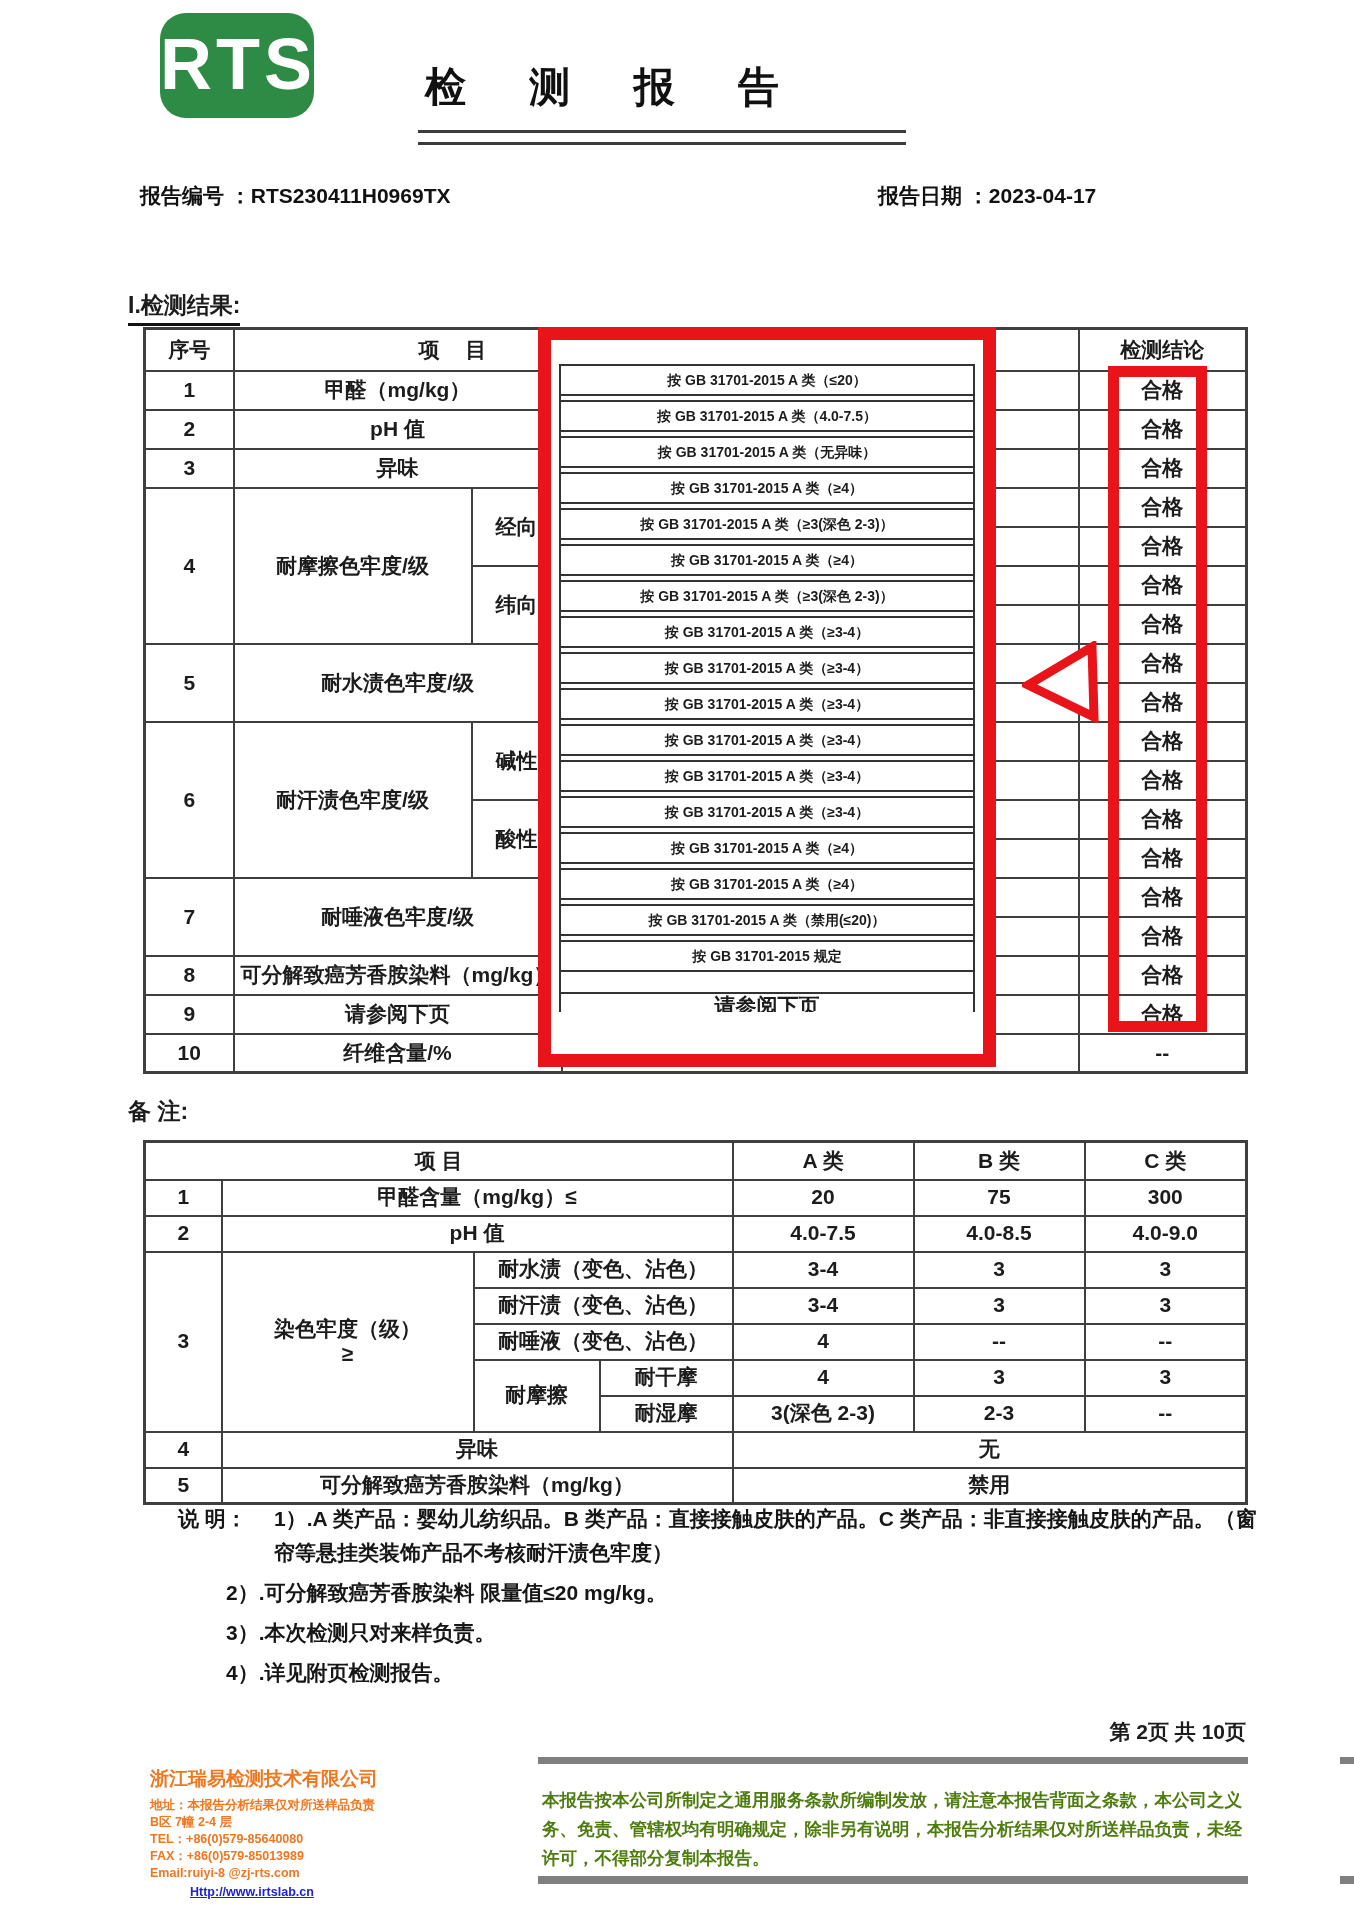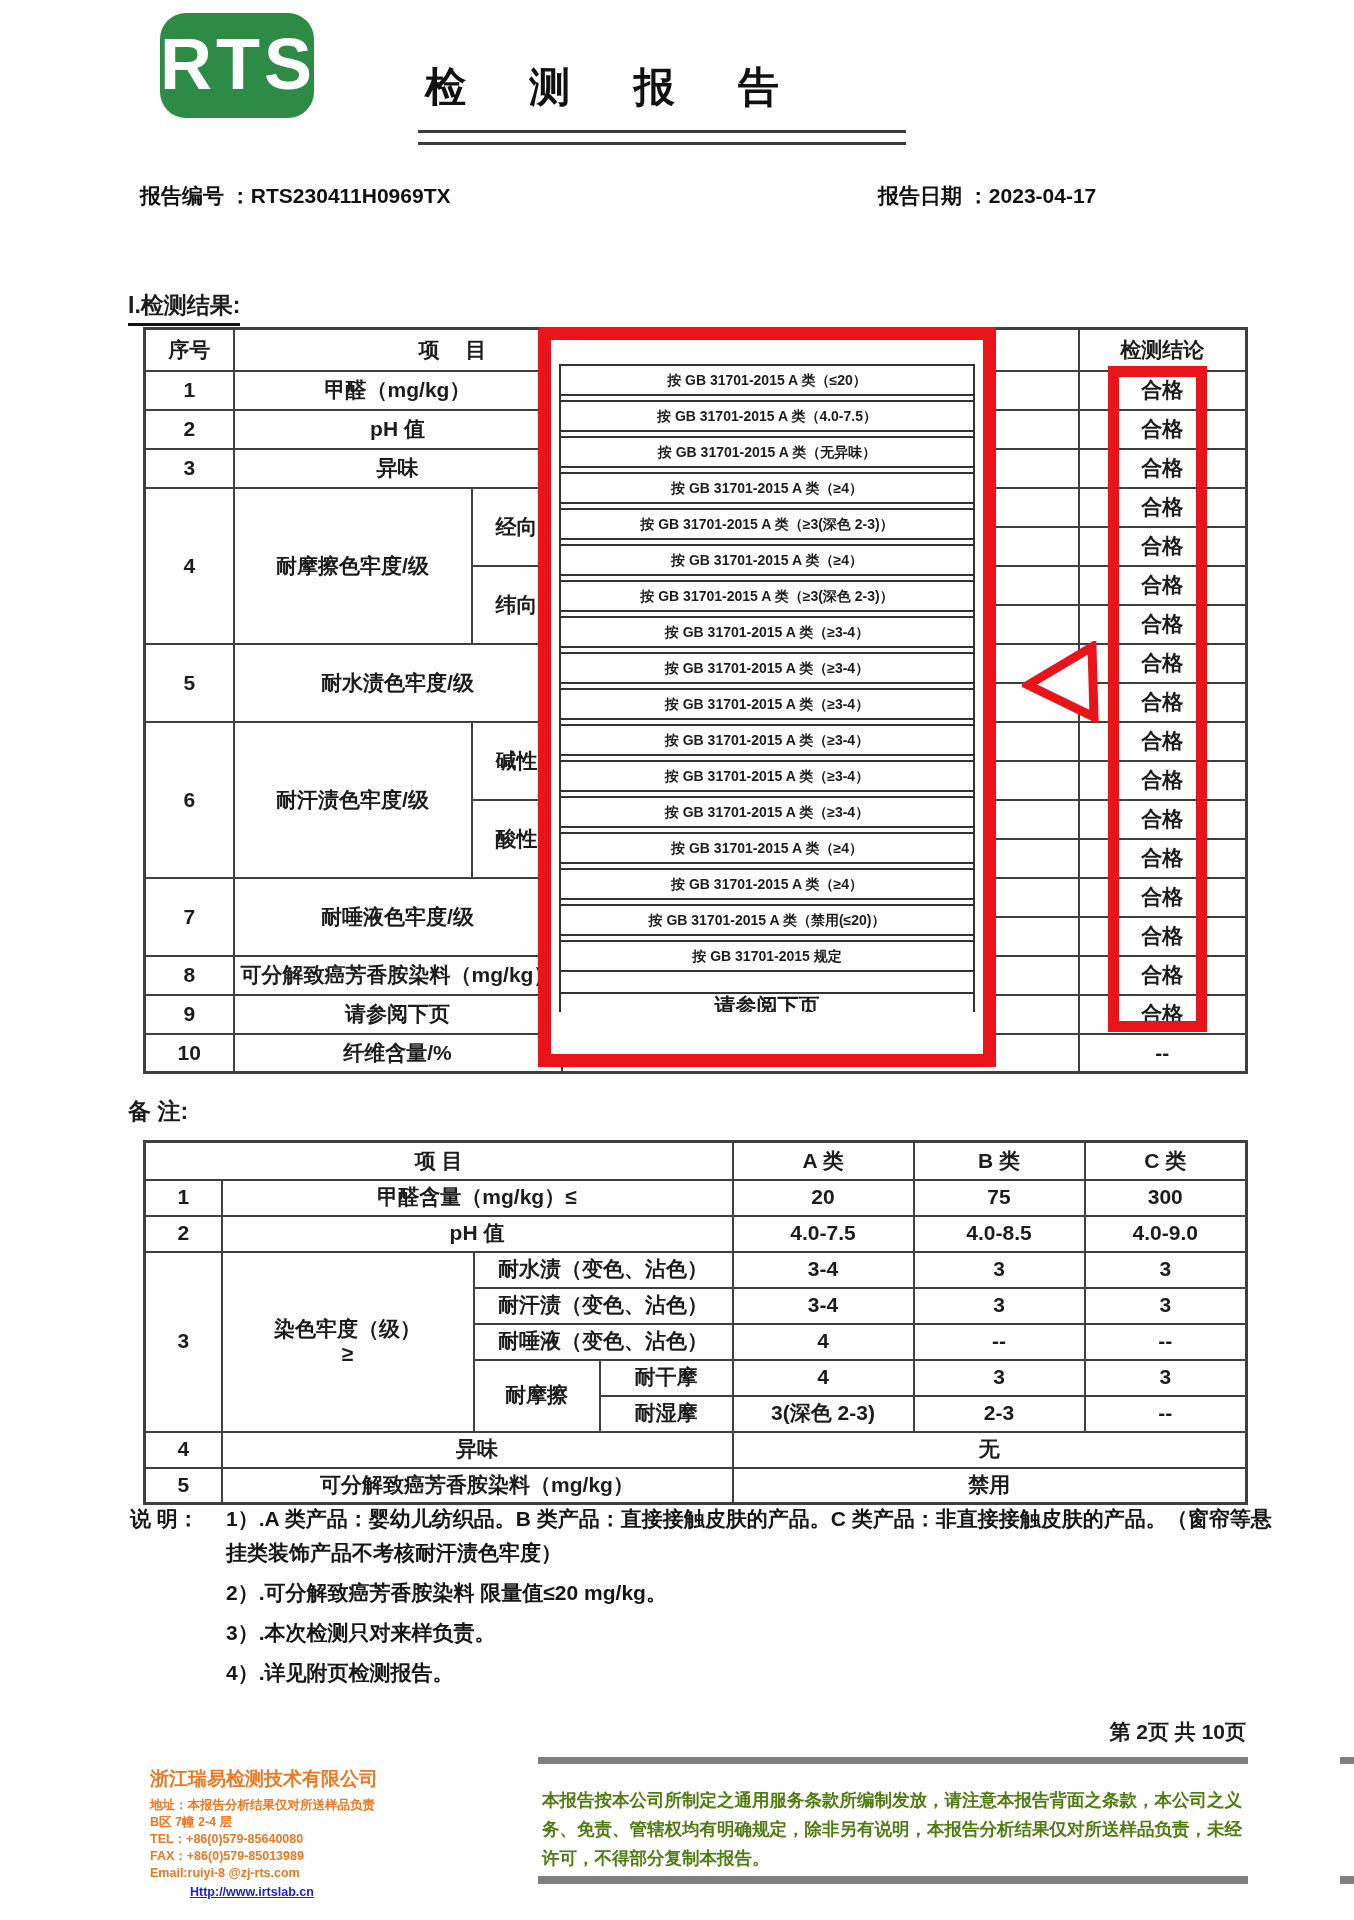--- a/index.html
+++ b/index.html
@@ -55,21 +55,21 @@
   .remarks{position:absolute;left:143px;top:1140px;width:1102px;border:3px solid #3f3f3f;}
   .remarks td{border:2px solid #3f3f3f;text-align:center;font-size:21px;font-weight:700;
            padding:0;line-height:1.15;}
   .remarks tr{height:36px;}
   .remarks tr.hd{height:38px;}
   .group-label div{display:block;}
 
   
   .notes{position:absolute;left:130px;top:1502px;width:1145px;font-size:21px;
          font-weight:700;line-height:34px;color:#161616;}
-  .note-first{display:flex;}
+  .note-first{display:flex;margin-left:48px;}
   .note-label{width:96px;flex:0 0 96px;}
   .note-body{flex:1;}
   .note-more{margin-left:96px;margin-top:6px;}
 
   
   .pagenum{position:absolute;left:1020px;top:1718px;width:226px;text-align:right;
            font-size:21px;font-weight:700;}
   .bar{position:absolute;background:#7f7f7f;}
   .bar-top{left:538px;top:1757px;width:710px;height:7px;}
   .bar-bottom{left:538px;top:1876px;width:710px;height:8px;}

